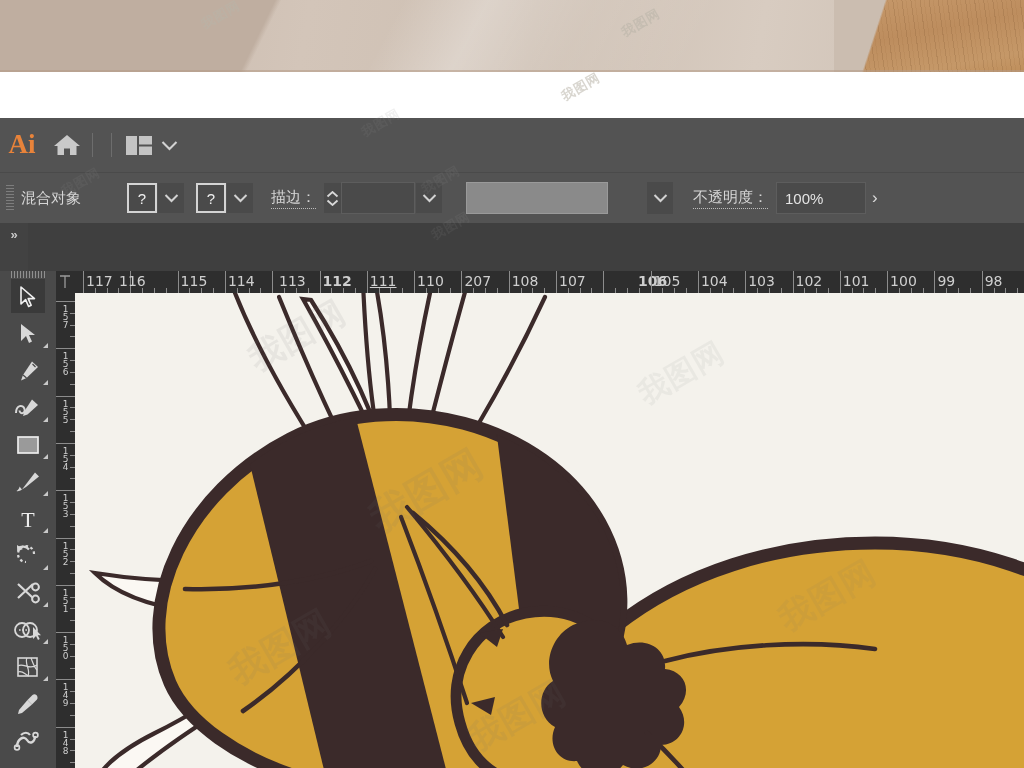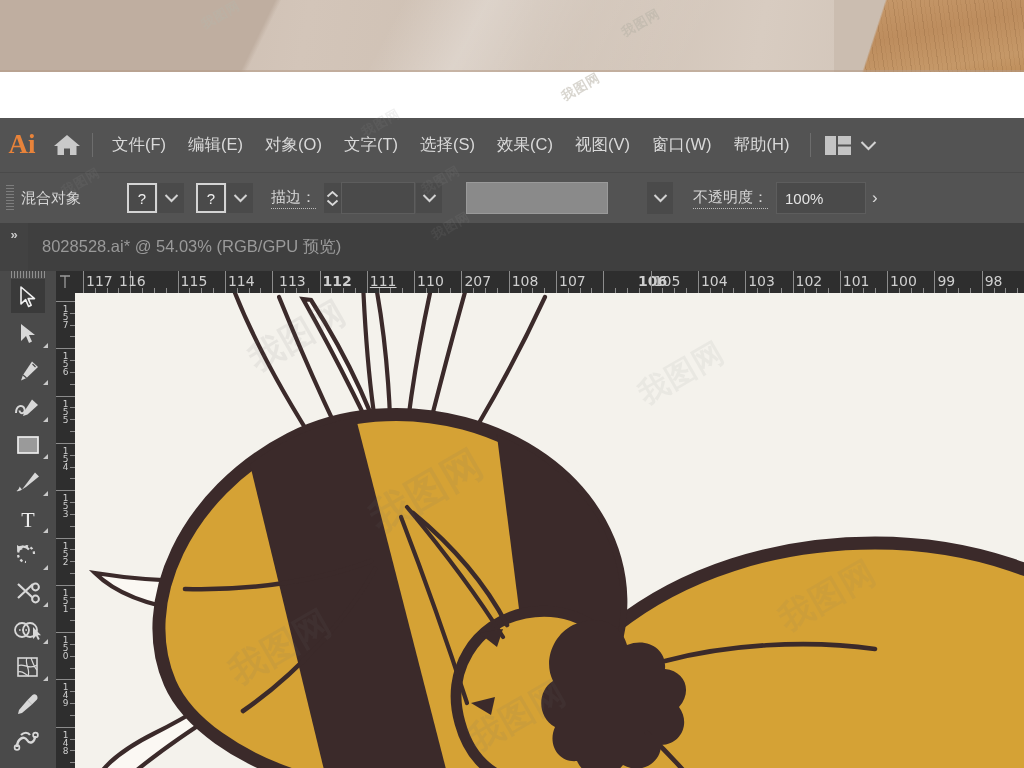--- a/index.html
+++ b/index.html
@@ -149,31 +149,20 @@
       <div class="ai-logo">Ai</div>
 
       <div class="home-btn">
         <svg width="30" height="26" viewBox="0 0 30 26">
           <path d="M15 3 L28 14 L24.5 14 L24.5 23 L18 23 L18 16.5 L12 16.5 L12 23 L5.5 23 L5.5 14 L2 14 Z" fill="#c9c9c9"></path>
         </svg>
       </div>
 
       <div class="menu-sep"></div>
 
-      <div class="menu-items">
-        <div class="menu-item">文件(F)</div>
-        <div class="menu-item">编辑(E)</div>
-        <div class="menu-item">对象(O)</div>
-        <div class="menu-item">文字(T)</div>
-        <div class="menu-item">选择(S)</div>
-        <div class="menu-item">效果(C)</div>
-        <div class="menu-item">视图(V)</div>
-        <div class="menu-item">窗口(W)</div>
-        <div class="menu-item">帮助(H)</div>
-      </div>
 
       <div class="menu-sep2"></div>
 
       <div class="arrange-ico">
         <svg width="26" height="19" viewBox="0 0 26 19">
           <rect x="0" y="0" width="11" height="19" fill="#c4c4c4"></rect>
           <rect x="13" y="0" width="13" height="8.5" fill="#c4c4c4"></rect>
           <rect x="13" y="10.5" width="13" height="8.5" fill="#c4c4c4"></rect>
         </svg>
         <svg width="17" height="11" viewBox="0 0 17 11">
@@ -241,23 +230,20 @@
       <div style="width:8px"></div>
       <div class="opacity-field">100%</div>
       <div class="cb-arrow">›</div>
 
       <div class="wm dark" style="left:60px;top:0px;">我图网</div>
       <div class="wm dark" style="left:420px;top:-2px;">我图网</div>
     </div>
 
     <div class="tabbar">
       <div class="tb-collapse">»</div>
-      <div class="tab inactive">
-        <div class="tab-title">8028528.ai* @ 54.03% (RGB/GPU 预览)</div>
-      </div>
       <div class="wm dark" style="left:430px;top:-6px;">我图网</div>
     </div>
 
     <div class="ai-body">
 
       <div class="toolbox">
         <div style="height:7px;width:56px;display:flex;align-items:center;justify-content:center;">
           <div style="width:34px;height:7px;background:repeating-linear-gradient(90deg,#8f8f8f 0 1px,transparent 1px 3px);"></div>
         </div>
 

